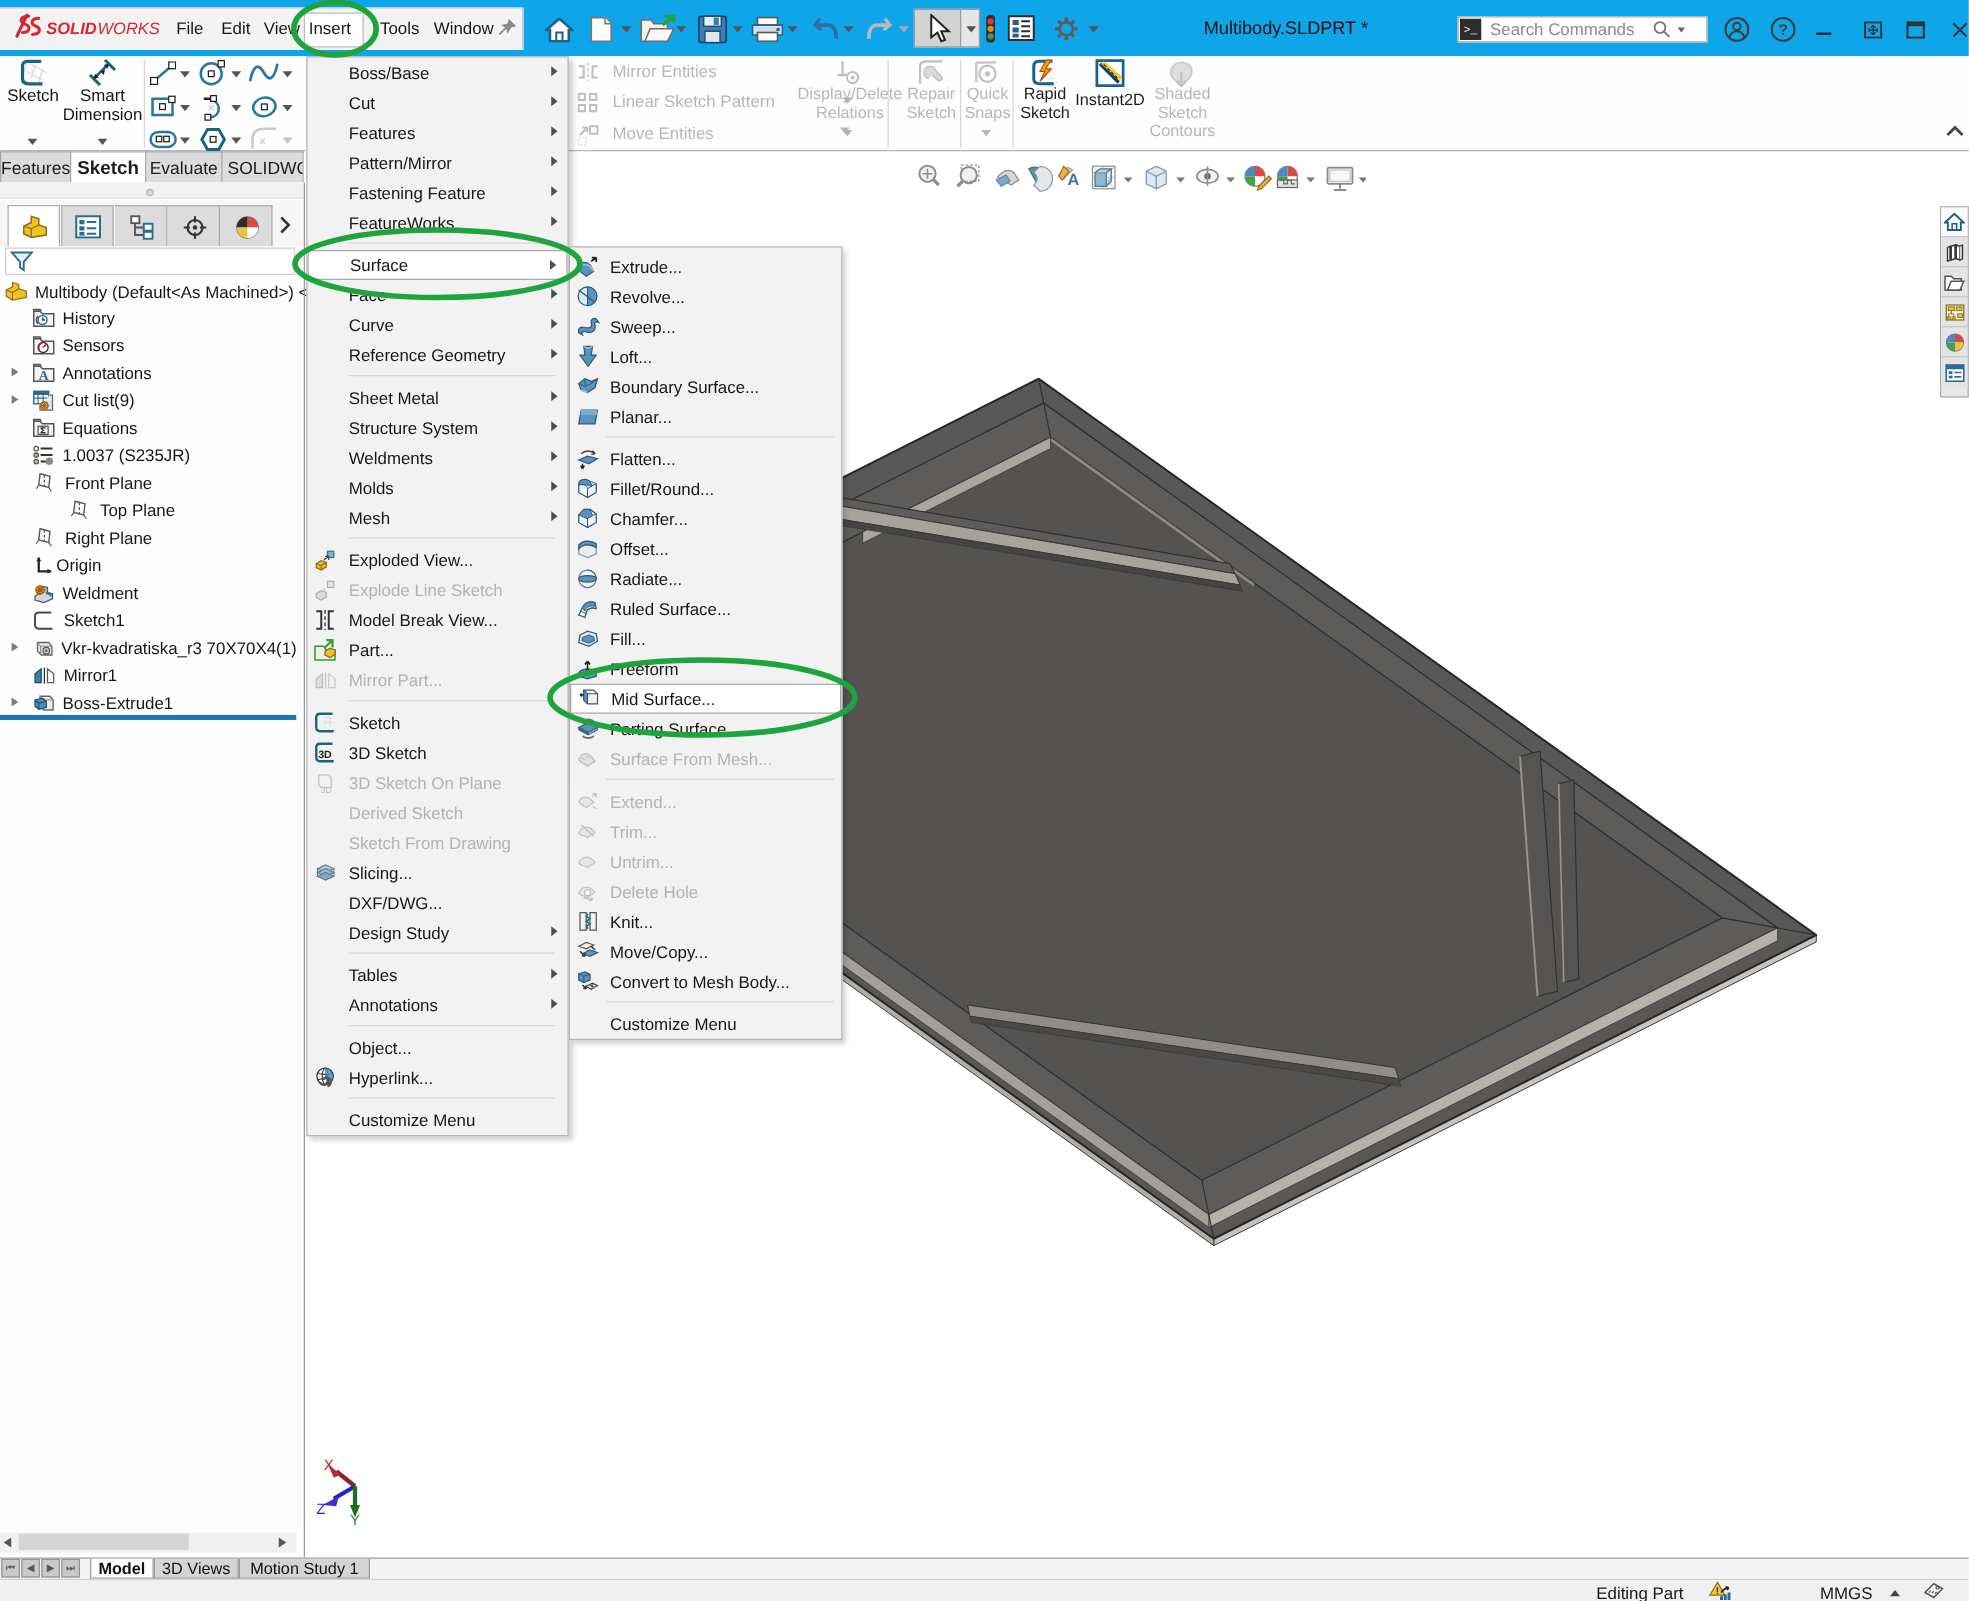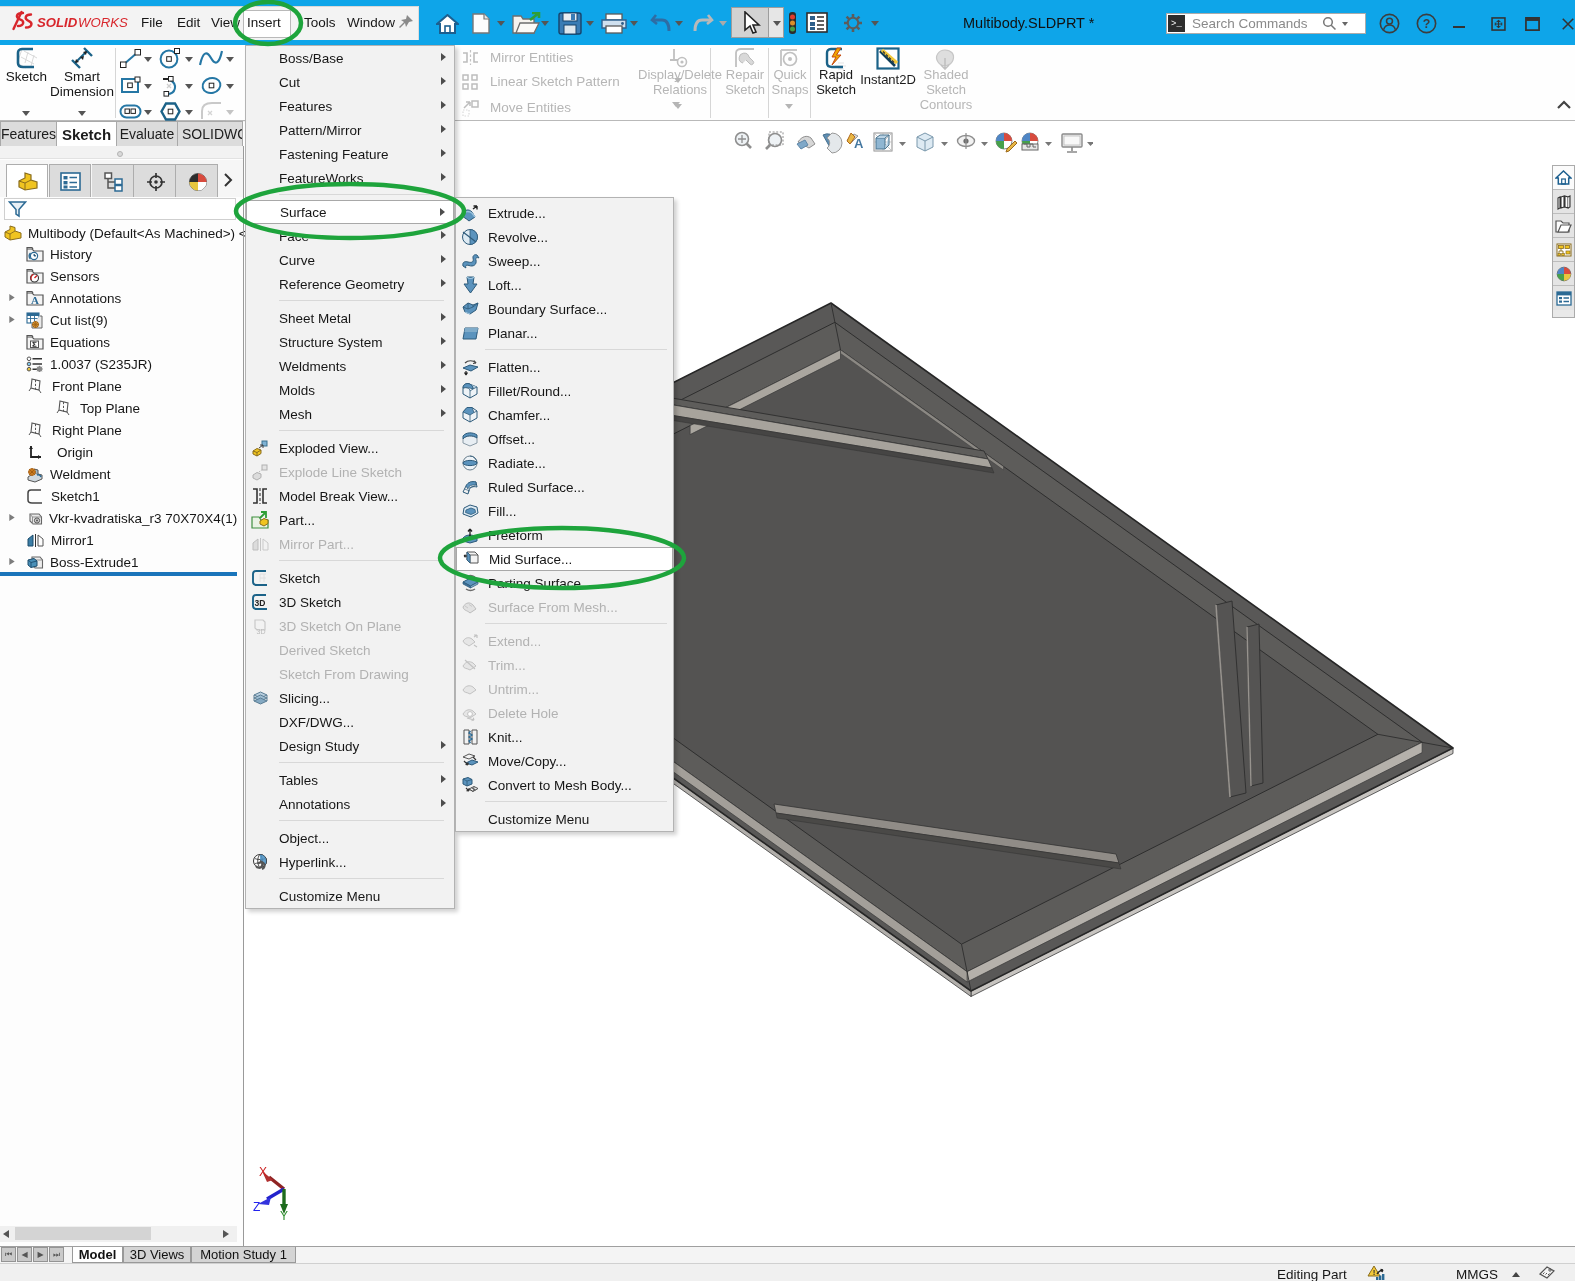--- a/index.html
+++ b/index.html
@@ -585,21 +585,21 @@
       <path d="M3,10 L1,13 M11,12 L13,15" stroke="#555" stroke-width="1"></path>
     </svg>
     <div class="tx" style="margin-left:9px;">Right Plane</div>
   </div>
   <div class="trow" style="top:295px;">
     <svg style="margin-left:28px;" width="15" height="16" viewBox="0 0 15 16">
       <path d="M3,2 L3,13 L13,13" fill="none" stroke="#222" stroke-width="1.8"></path>
       <path d="M3,2 L1,5 L5,5 Z" fill="#222"></path>
       <path d="M13,13 L10,11 L10,15 Z" fill="#222"></path>
     </svg>
-    <div class="tx" style="margin-left:14px;">Origin</div>
+    <div class="tx" style="margin-left:2px;">Origin</div>
   </div>
   <div class="trow" style="top:317px;">
     <svg style="margin-left:26px;" width="18" height="17" viewBox="0 0 18 17">
       <path d="M2,11 L8,7 L16,9 L16,13 L9,16 L2,14 Z" fill="#cfd8de" stroke="#555" stroke-width="1"></path>
       <path d="M8,7 L8,3 L12,4 L12,8" fill="#9fb8c8" stroke="#555" stroke-width="1"></path>
       <circle cx="6" cy="6" r="3.4" fill="#e8952d" stroke="#a05a10" stroke-width="0.8"></circle>
       <path d="M6,2 L6,10 M2,6 L10,6 M3.2,3.2 L8.8,8.8 M8.8,3.2 L3.2,8.8" stroke="#a05a10" stroke-width="0.9"></path>
       <path d="M11,9 a3,3 0 0 1 4,2" fill="none" stroke="#2c6a94" stroke-width="1.6"></path>
     </svg>
     <div class="tx">Weldment</div>

